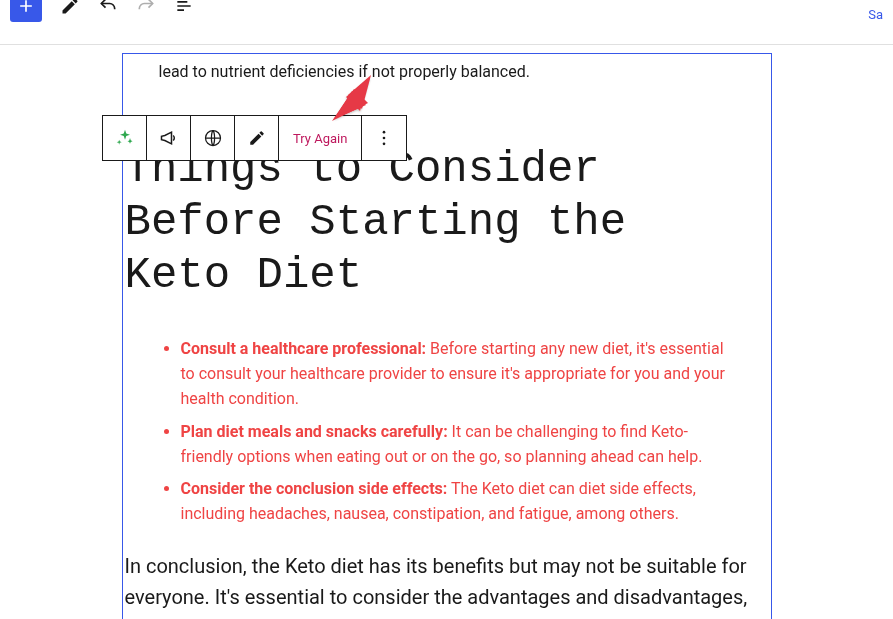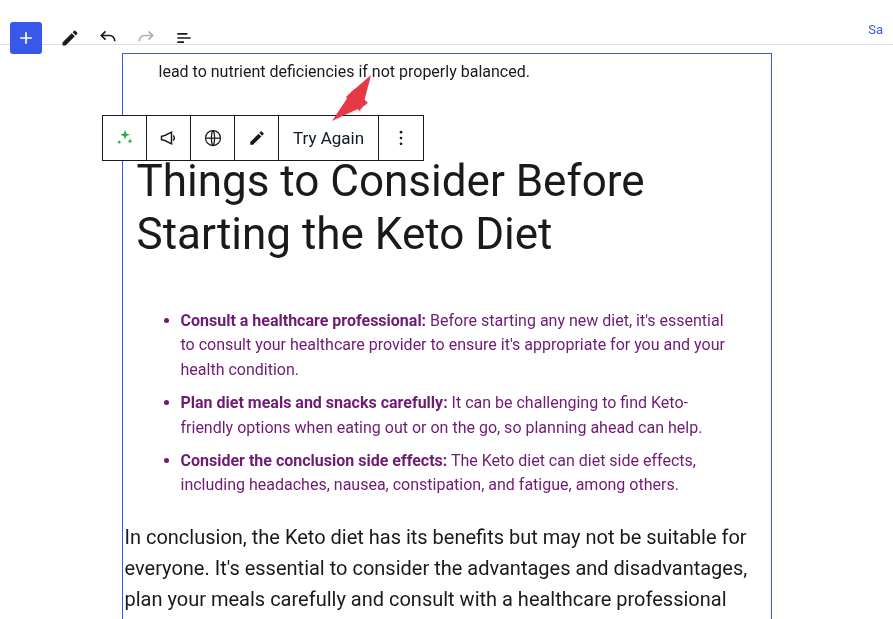--- a/index.html
+++ b/index.html
@@ -6,21 +6,21 @@
     body {
       font-family: -apple-system, BlinkMacSystemFont, "Segoe UI", Roboto, sans-serif;
       background: #fff;
       width: 893px;
       height: 619px;
       overflow: hidden;
       position: relative;
     }
     .top-toolbar {
       display: flex;
-      align-items: flex-start;
+      align-items: flex-end;
       padding: 22px 10px;
       border-bottom: 1px solid #e0e0e0;
       height: 42px;
     }
     .add-btn {
       width: 32px;
       height: 32px;
       background: #3858e9;
       border-radius: 3px;
       display: flex;
@@ -78,36 +78,37 @@
       display: flex;
       align-items: center;
       justify-content: center;
       cursor: pointer;
       border-right: 1px solid #1a1a1a;
     }
     .ft-btn:last-child { border-right: none; }
     .ft-icon { width: 44px; }
     .ft-try {
       padding: 0 14px;
-      font-size: 17px;
-      color: #0f172a;
+      font-size: 13px;
+      color: #be185d;
       white-space: nowrap;
     }
     .heading {
       font-size: 44px;
       font-weight: 400;
       line-height: 1.2;
       color: #1a1a1a;
       padding: 62px 2px 12px 2px;
-      margin: 12px;
+      margin: 0;
+      font-family: Liberation Mono, monospace;
     }
     .list {
       list-style: disc;
       padding: 24px 18px 0 58px;
-      color: #701a75;
+      color: #ef4444;
     }
     .list li {
       font-size: 16px;
       line-height: 1.55;
       margin-bottom: 8px;
     }
     .list li strong { font-weight: 700; }
     .conclusion {
       font-size: 20px;
       line-height: 1.55;

